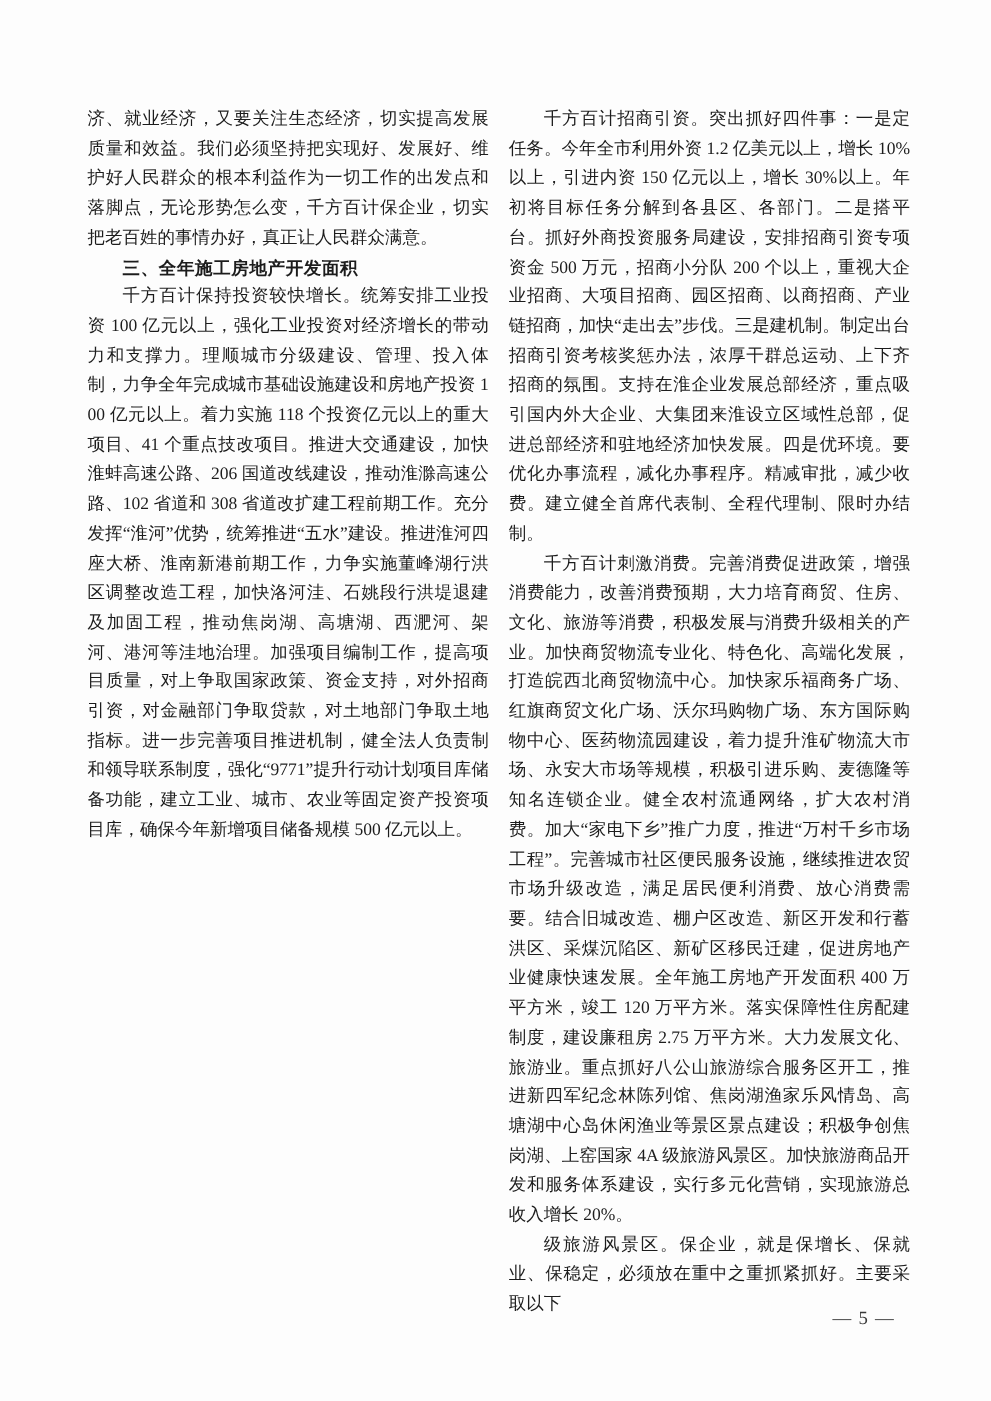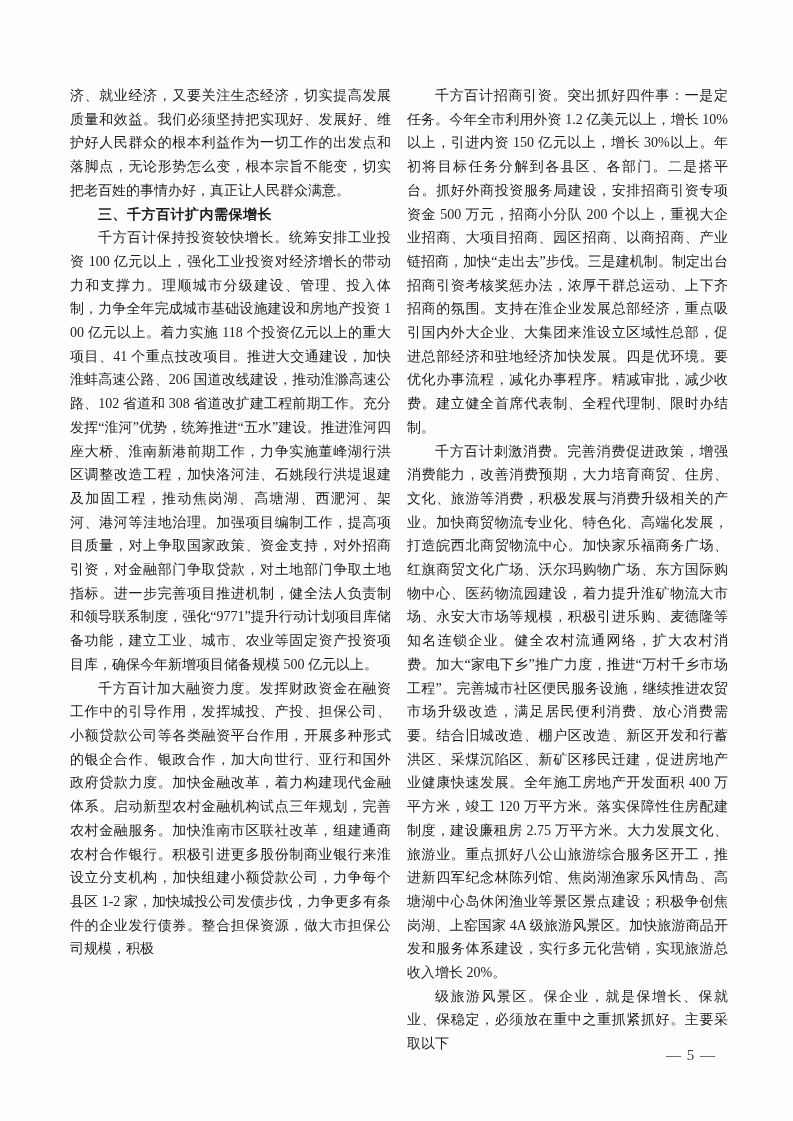--- a/index.html
+++ b/index.html
@@ -55,24 +55,23 @@
       font-family: "Liberation Serif", "DejaVu Serif", serif;
     }
   </style>
 </head>
 <body>
 
 <div class="page">
   <div class="columns">
 
     <div class="column">
-      <p class="continuation">济、就业经济，又要关注生态经济，切实提高发展质量和效益。我们必须坚持把实现好、发展好、维护好人民群众的根本利益作为一切工作的出发点和落脚点，无论形势怎么变，根本宗旨不能变，切实把老百姓的事情办好，真正让人民群众满意。</p>
-      <p class="heading">三、千方百计扩内需保增长</p>
+      <p class="continuation">济、就业经济，又要关注生态经济，切实提高发展质量和效益。我们必须坚持把实现好、发展好、维护好人民群众的根本利益作为一切工作的出发点和落脚点，无论形势怎么变，千方百计保企业，切实把老百姓的事情办好，真正让人民群众满意。</p>
+      <p class="heading">三、全年施工房地产开发面积</p>
       <p class="paragraph">千方百计保持投资较快增长。统筹安排工业投资 100 亿元以上，强化工业投资对经济增长的带动力和支撑力。理顺城市分级建设、管理、投入体制，力争全年完成城市基础设施建设和房地产投资 100 亿元以上。着力实施 118 个投资亿元以上的重大项目、41 个重点技改项目。推进大交通建设，加快淮蚌高速公路、206 国道改线建设，推动淮滁高速公路、102 省道和 308 省道改扩建工程前期工作。充分发挥“淮河”优势，统筹推进“五水”建设。推进淮河四座大桥、淮南新港前期工作，力争实施董峰湖行洪区调整改造工程，加快洛河洼、石姚段行洪堤退建及加固工程，推动焦岗湖、高塘湖、西淝河、架河、港河等洼地治理。加强项目编制工作，提高项目质量，对上争取国家政策、资金支持，对外招商引资，对金融部门争取贷款，对土地部门争取土地指标。进一步完善项目推进机制，健全法人负责制和领导联系制度，强化“9771”提升行动计划项目库储备功能，建立工业、城市、农业等固定资产投资项目库，确保今年新增项目储备规模 500 亿元以上。</p>
-      <p class="paragraph">千方百计加大融资力度。发挥财政资金在融资工作中的引导作用，发挥城投、产投、担保公司、小额贷款公司等各类融资平台作用，开展多种形式的银企合作、银政合作，加大向世行、亚行和国外政府贷款力度。加快金融改革，着力构建现代金融体系。启动新型农村金融机构试点三年规划，完善农村金融服务。加快淮南市区联社改革，组建通商农村合作银行。积极引进更多股份制商业银行来淮设立分支机构，加快组建小额贷款公司，力争每个县区 1-2 家，加快城投公司发债步伐，力争更多有条件的企业发行债券。整合担保资源，做大市担保公司规模，积极</p>
     </div>
 
     <div class="column">
       <p class="paragraph">千方百计招商引资。突出抓好四件事：一是定任务。今年全市利用外资 1.2 亿美元以上，增长 10%以上，引进内资 150 亿元以上，增长 30%以上。年初将目标任务分解到各县区、各部门。二是搭平台。抓好外商投资服务局建设，安排招商引资专项资金 500 万元，招商小分队 200 个以上，重视大企业招商、大项目招商、园区招商、以商招商、产业链招商，加快“走出去”步伐。三是建机制。制定出台招商引资考核奖惩办法，浓厚干群总运动、上下齐招商的氛围。支持在淮企业发展总部经济，重点吸引国内外大企业、大集团来淮设立区域性总部，促进总部经济和驻地经济加快发展。四是优环境。要优化办事流程，减化办事程序。精减审批，减少收费。建立健全首席代表制、全程代理制、限时办结制。</p>
       <p class="paragraph">千方百计刺激消费。完善消费促进政策，增强消费能力，改善消费预期，大力培育商贸、住房、文化、旅游等消费，积极发展与消费升级相关的产业。加快商贸物流专业化、特色化、高端化发展，打造皖西北商贸物流中心。加快家乐福商务广场、红旗商贸文化广场、沃尔玛购物广场、东方国际购物中心、医药物流园建设，着力提升淮矿物流大市场、永安大市场等规模，积极引进乐购、麦德隆等知名连锁企业。健全农村流通网络，扩大农村消费。加大“家电下乡”推广力度，推进“万村千乡市场工程”。完善城市社区便民服务设施，继续推进农贸市场升级改造，满足居民便利消费、放心消费需要。结合旧城改造、棚户区改造、新区开发和行蓄洪区、采煤沉陷区、新矿区移民迁建，促进房地产业健康快速发展。全年施工房地产开发面积 400 万平方米，竣工 120 万平方米。落实保障性住房配建制度，建设廉租房 2.75 万平方米。大力发展文化、旅游业。重点抓好八公山旅游综合服务区开工，推进新四军纪念林陈列馆、焦岗湖渔家乐风情岛、高塘湖中心岛休闲渔业等景区景点建设；积极争创焦岗湖、上窑国家 4A 级旅游风景区。加快旅游商品开发和服务体系建设，实行多元化营销，实现旅游总收入增长 20%。</p>
       <p class="paragraph">级旅游风景区。保企业，就是保增长、保就业、保稳定，必须放在重中之重抓紧抓好。主要采取以下</p>
     </div>
 
   </div>
 

